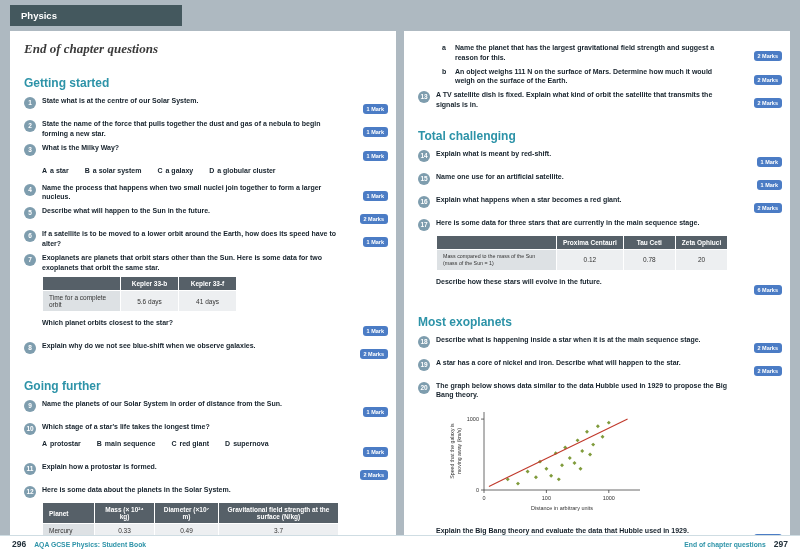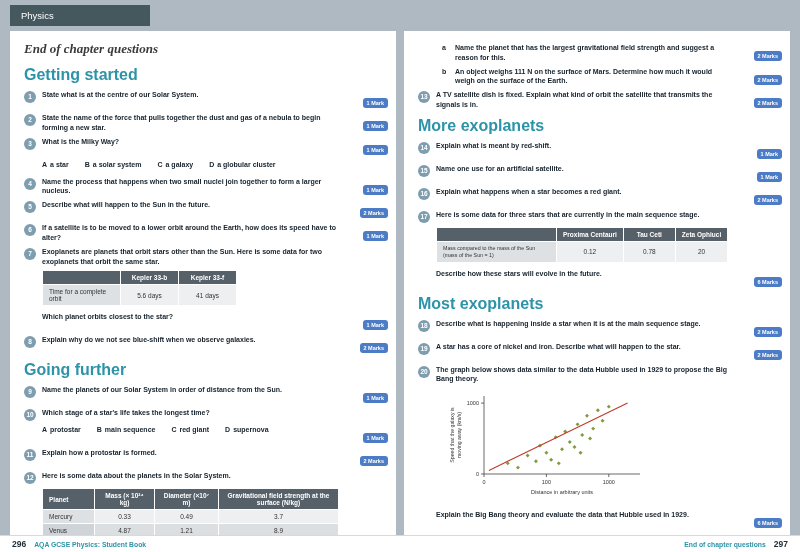--- a/index.html
+++ b/index.html
@@ -1,30 +1,30 @@
 <!DOCTYPE html>
 <html><head>
 <meta charset="utf-8">
 <style>
   * { margin:0; padding:0; box-sizing:border-box; }
   body { font-family:"Liberation Sans", sans-serif; }
   .spread { position:relative; width:800px; height:552px; background:#aeb9c1; overflow:hidden; }
 
-  .physics-tab { position:absolute; top:5px; left:10px; width:140px; height:21px;
-    background:#44585e; color:#fff; font-size:9.5px; font-weight:normal;
+  .physics-tab { position:absolute; top:5px; left:10px; width:172px; height:21px;
+    background:#44585e; color:#fff; font-size:9.5px; font-weight:bold;
     display:flex; align-items:center; padding-left:11px; }
 
   .page { position:absolute; top:31px; width:386px; height:504px; background:#fff; }
   .page-left  { left:10px;  padding:10px 8px 0 14px; }
   .page-right { left:404px; padding:12px 8px 0 14px; }
 
   .page-title { font-family:"Liberation Serif", serif; font-style:italic; font-weight:bold;
     font-size:13px; color:#3b3b3b; margin:0 0 9px 0; }
 
-  .section-heading { color:#2d93a8; font-size:16px; font-weight:bold; margin:7px 0 6px 0; }
+  .section-heading { color:#2d93a8; font-size:12px; font-weight:bold; margin:19px 0 6px 0; }
 
   .q { display:flex; align-items:flex-start; margin-bottom:4px; }
   .qnum { flex:0 0 12px; height:12px; border-radius:50%; background:#7e9dae; color:#fff;
     font-size:6.5px; font-weight:bold; text-align:center; line-height:12px; margin:1px 6px 0 0; }
   .qnum.blank { background:transparent; }
   .qletter { flex:0 0 9px; font-size:7px; font-weight:bold; color:#16222c; margin:1px 4px 0 6px; }
   .qtext { flex:1; font-size:7px; font-weight:bold; color:#16222c; line-height:1.4; padding-right:8px; }
   .qmarks { flex:0 0 42px; text-align:right; padding-top:1px; }
   .badge { display:inline-block; background:#4b7cc5; color:#fff; font-size:5.5px; font-weight:bold;
     padding:2px 4px; border-radius:3px; white-space:nowrap; }
@@ -257,21 +257,21 @@
       <span class="qtext">An object weighs 111 N on the surface of Mars. Determine how much it would weigh on the surface of the Earth.</span>
       <span class="qmarks"><span class="badge">2 Marks</span></span>
     </div>
 
     <div class="q">
       <span class="qnum">13</span>
       <span class="qtext">A TV satellite dish is fixed. Explain what kind of orbit the satellite that transmits the signals is in.</span>
       <span class="qmarks"><span class="badge">2 Marks</span></span>
     </div>
 
-    <h2 class="section-heading">More exoplanets</h2>
+    <h2 class="section-heading">Total challenging</h2>
 
     <div class="q">
       <span class="qnum">14</span>
       <span class="qtext">Explain what is meant by red-shift.</span>
       <span class="qmarks"><span class="badge">1 Mark</span></span>
     </div>
 
     <div class="q">
       <span class="qnum">15</span>
       <span class="qtext">Name one use for an artificial satellite.</span>

